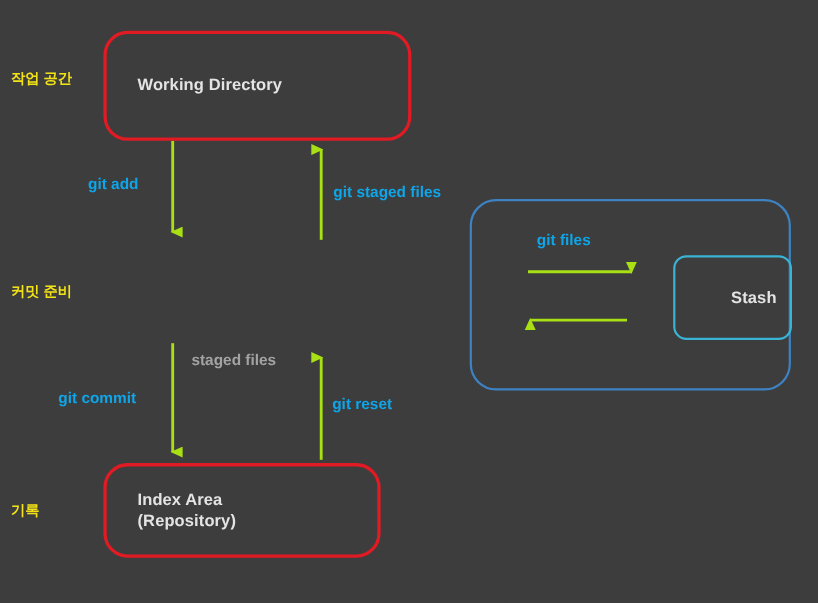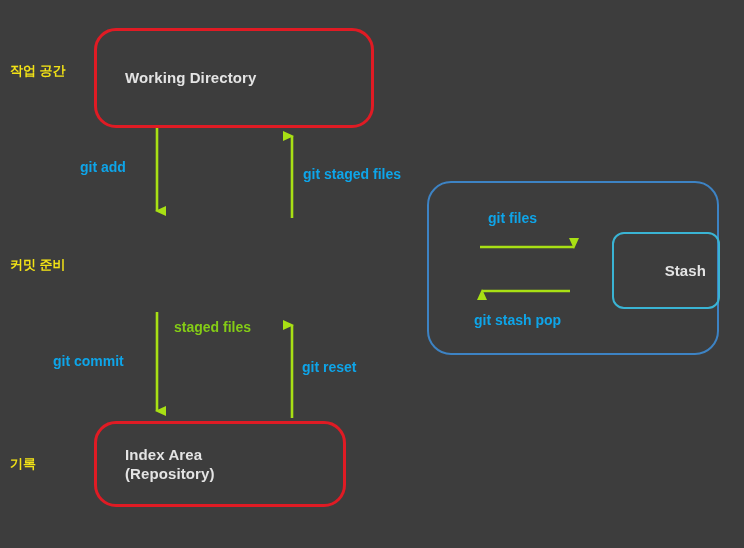--- a/index.html
+++ b/index.html
@@ -62,21 +62,21 @@
   }
   .cmd-label {
     position: absolute;
     color: #0ea5e9;
     font-size: 14px;
     font-weight: bold;
     white-space: nowrap;
   }
   .flow-label {
     position: absolute;
-    color: #84cc16;
+    color: #a3a3a3;
     font-size: 14px;
     font-weight: bold;
     white-space: nowrap;
   }
 </style>
 </head>
 <body>
 
 <div id="canvas">
 
@@ -135,17 +135,16 @@
   <div class="cmd-label" style="left:80px; top:159px;">git add</div>
 
   <div class="cmd-label" style="left:303px; top:166px;">git staged files</div>
 
   <div class="cmd-label" style="left:53px; top:353px;">git commit</div>
 
   <div class="cmd-label" style="left:302px; top:359px;">git reset</div>
 
   <div class="cmd-label" style="left:488px; top:210px;">git files</div>
 
-  <div class="cmd-label" style="left:474px; top:312px;">git stash pop</div>
 
   <div class="flow-label" style="left:174px; top:319px;">staged files</div>
 
 </div>
 
 </body></html>

